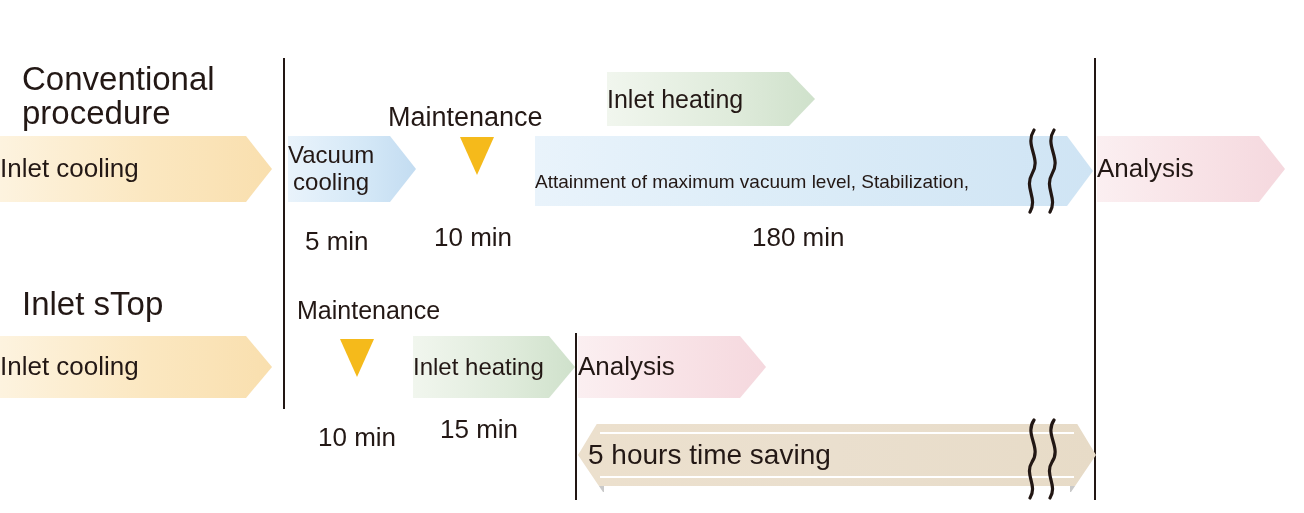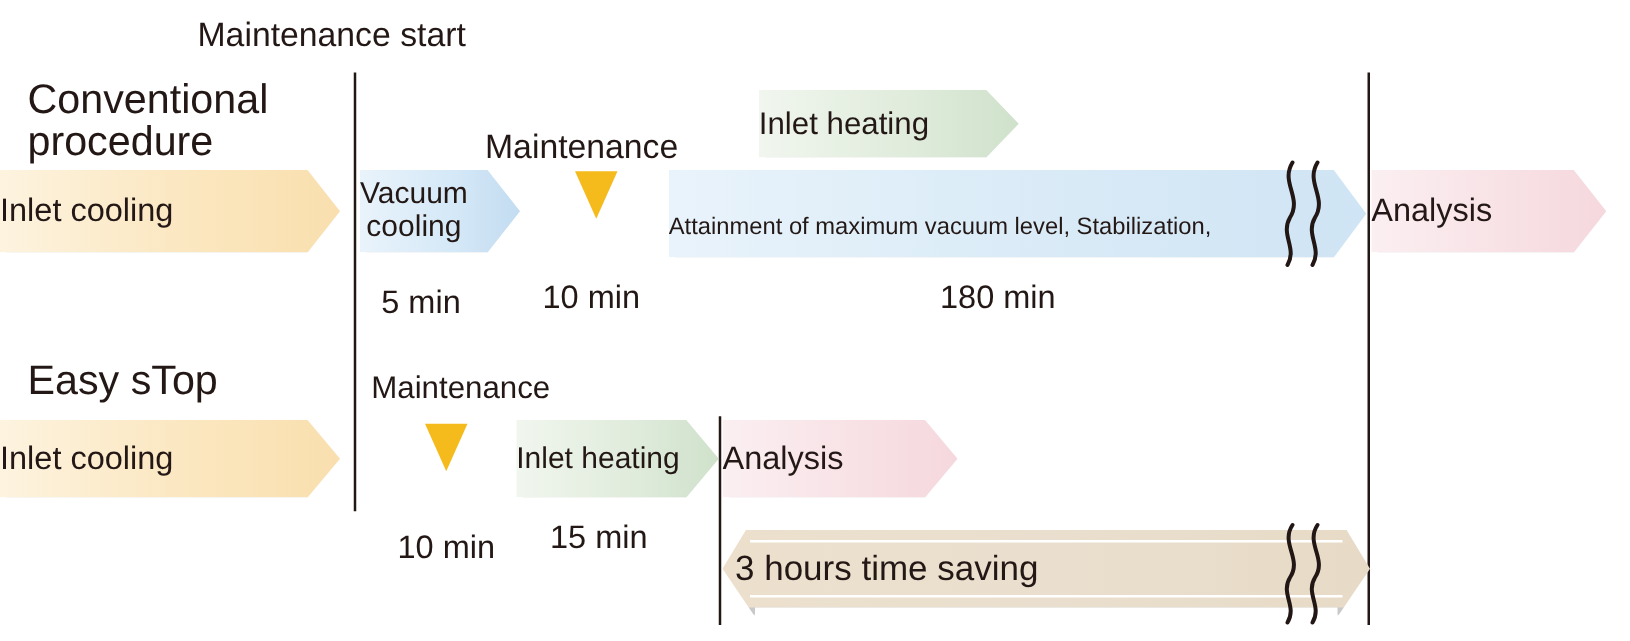--- a/index.html
+++ b/index.html
@@ -162,21 +162,20 @@
 </style>
 </head>
 <body>
 
 <div id="stage">
 
   <div class="abs vrule vrule-left"></div>
   <div class="abs vrule vrule-right"></div>
   <div class="abs vrule vrule-mid"></div>
 
-  <div class="abs txt label-maint-start">Maintenance start</div>
 
   <div class="abs txt label-conv">Conventional procedure</div>
 
   <div class="arrow shape-right a-cool-top">
     <span class="arrow-label">Inlet cooling</span>
   </div>
 
   <div class="arrow shape-right a-vac">
     <span class="arrow-label">
       <span>Vacuum</span><br>
@@ -204,42 +203,42 @@
   </svg>
 
   <div class="arrow shape-right a-analysis-top">
     <span class="arrow-label">Analysis</span>
   </div>
 
   <div class="abs txt time t-5min">5 min</div>
   <div class="abs txt time t-10min">10 min</div>
   <div class="abs txt time t-180min">180 min</div>
 
-  <div class="abs txt label-easy">Easy sTop</div>
+  <div class="abs txt label-easy">Inlet sTop</div>
 
   <div class="arrow shape-right a-cool-bot">
     <span class="arrow-label">Inlet cooling</span>
   </div>
 
   <div class="abs txt label-maint-bot">Maintenance</div>
   <div class="tri tri-bot"></div>
 
   <div class="arrow shape-right a-heat-bot">
     <span class="arrow-label">Inlet heating</span>
   </div>
 
   <div class="arrow shape-right a-analysis-bot">
     <span class="arrow-label">Analysis</span>
   </div>
 
   <div class="abs txt time t-10min-b">10 min</div>
   <div class="abs txt time t-15min-b">15 min</div>
 
   <div class="arrow shape-double a-saving">
-    <span class="arrow-label">3 hours time saving</span>
+    <span class="arrow-label">5 hours time saving</span>
   </div>
   <div class="saving-inner"></div>
 
   <svg class="squig squig-tan" width="58" height="82" viewBox="0 0 58 82">
     <path d="M16 2 C 6 17, 24 29, 14 44 C 6 57, 20 67, 12 80" fill="none" stroke="#221714" stroke-width="3.2" stroke-linecap="round"></path>
     <path d="M36 2 C 26 17, 44 29, 34 44 C 26 57, 40 67, 32 80" fill="none" stroke="#221714" stroke-width="3.2" stroke-linecap="round"></path>
   </svg>
 
 </div>
 

